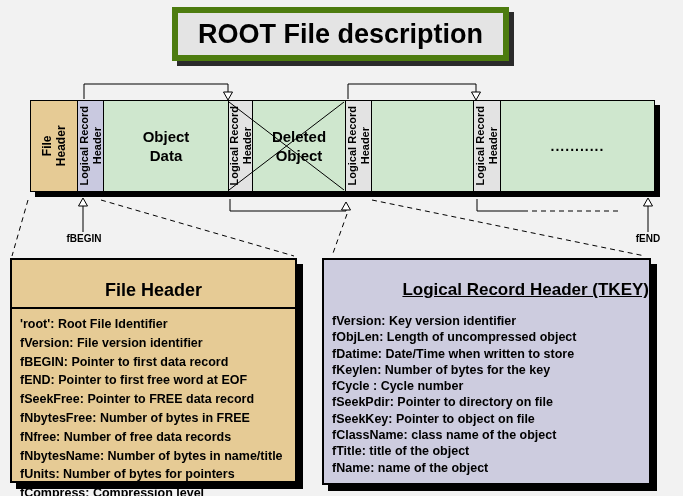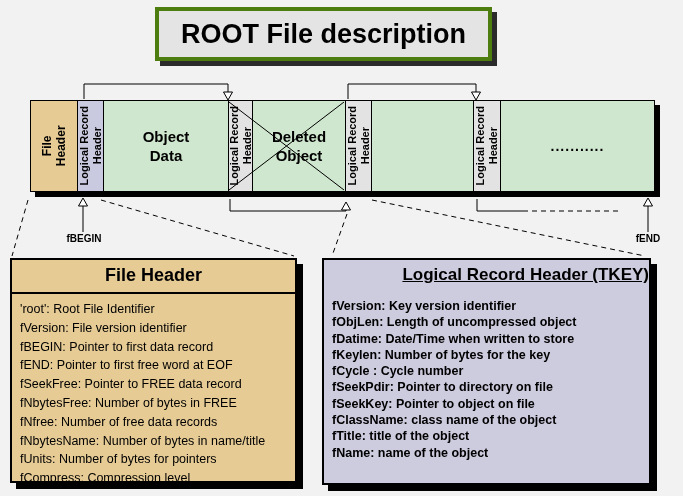--- a/index.html
+++ b/index.html
@@ -9,22 +9,22 @@
   }
   #stage{
     position:relative;
     width:683px;height:496px;
     background:#f2f2f2;
     overflow:hidden;
   }
 
   
   .title-box{
-    position:absolute;left:155px;top:7px;width:337px;height:54px;
-    background:#e4e4e4;border:4px solid #4d7c0f;
+    position:absolute;left:172px;top:7px;width:337px;height:54px;
+    background:#e4e4e4;border:6px solid #4d7c0f;
     box-shadow:5px 5px 0 #2b2b2b;
     display:flex;align-items:center;justify-content:center;
     box-sizing:border-box;
   }
   .title-box span{font-size:27px;font-weight:bold;color:#000;letter-spacing:0px;}
 
   
   .bar{
     position:absolute;left:30px;top:100px;width:625px;height:92px;
     border:1px solid #000;box-sizing:border-box;
@@ -64,26 +64,26 @@
   
   .desc-box{
     position:absolute;top:258px;
     border:2px solid #000;box-sizing:border-box;
     box-shadow:6px 6px 0 #000;
   }
   #file-header-box{left:10px;width:287px;height:225px;background:#e6cb95;}
   #tkey-box{left:322px;width:329px;height:227px;background:#cdccdf;}
   .desc-title{
     text-align:center;font-weight:bold;font-size:18px;color:#000;
-    padding-top:5px;height:27px;
+    padding-top:20px;height:27px;
   }
   #file-header-box .desc-title{border-bottom:2px solid #000;}
   #tkey-box .desc-title{text-decoration:underline;font-size:17px;text-align:right;}
   .desc-body{padding:6px 4px 0 8px;}
-  #file-header-box .field-row{font-size:12.5px;font-weight:normal;line-height:18.8px;white-space:nowrap;color:#000;}
+  #file-header-box .field-row{font-size:12.5px;font-weight:bold;line-height:18.8px;white-space:nowrap;color:#000;}
   #tkey-box .field-row{font-size:12.5px;font-weight:bold;line-height:16.3px;white-space:nowrap;color:#000;}
 
   
   #overlay{
     position:absolute;left:0;top:0;width:683px;height:496px;
     pointer-events:none;
   }
   #overlay .wire{stroke:#000;stroke-width:1;fill:none;}
   #overlay .dash{stroke:#000;stroke-width:1;fill:none;stroke-dasharray:5,4;}
   #overlay .head{fill:#fff;stroke:#000;stroke-width:1;}

